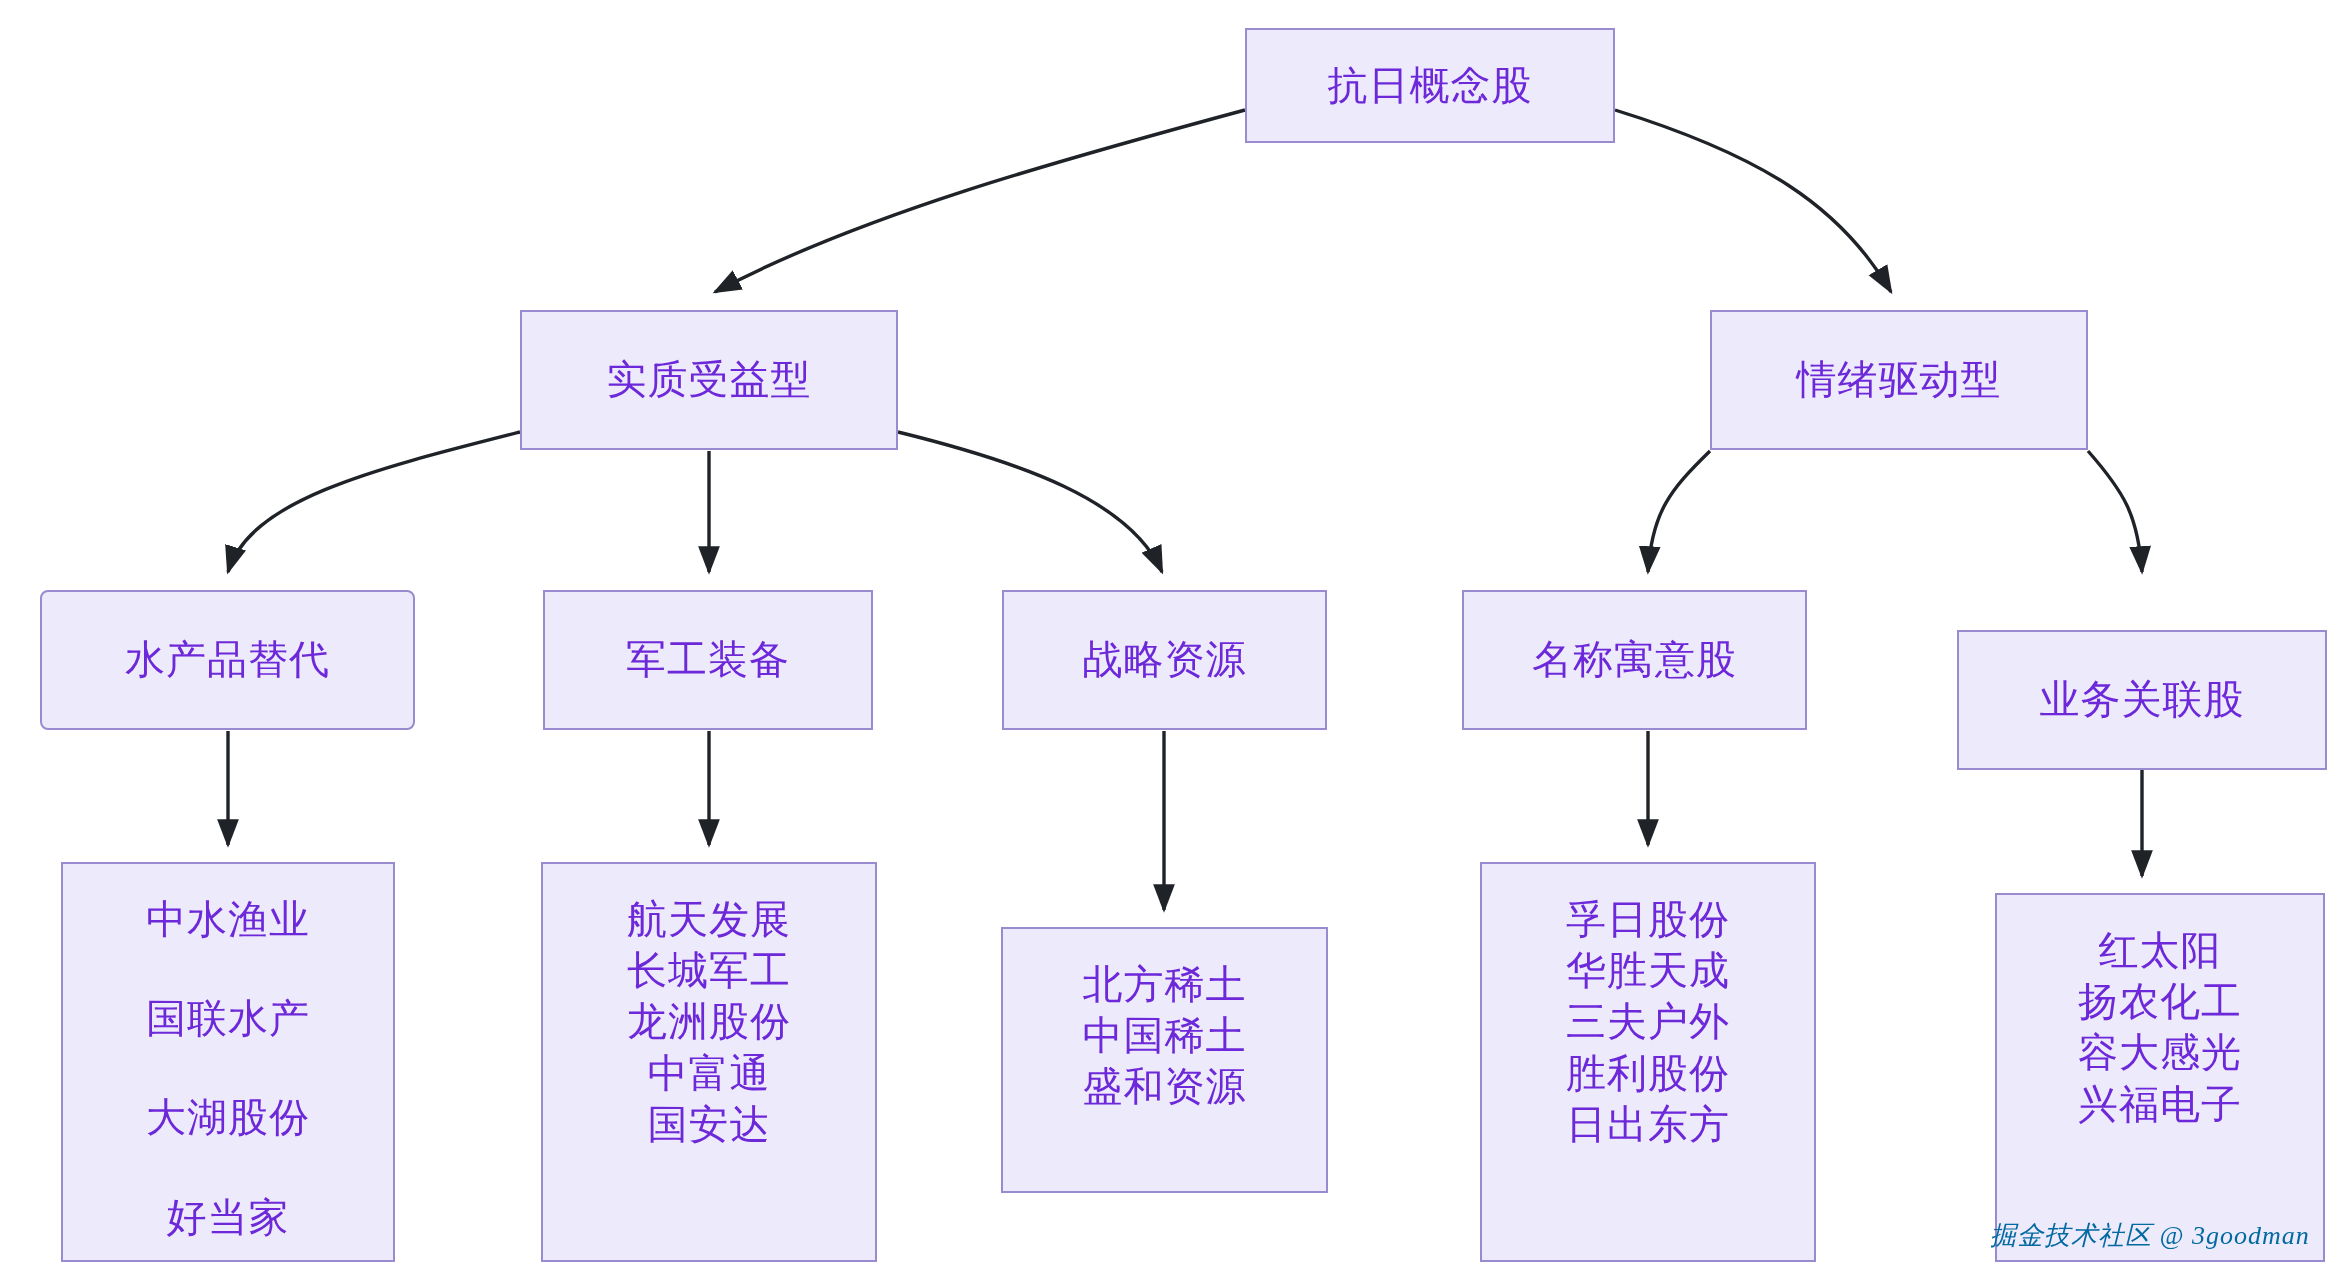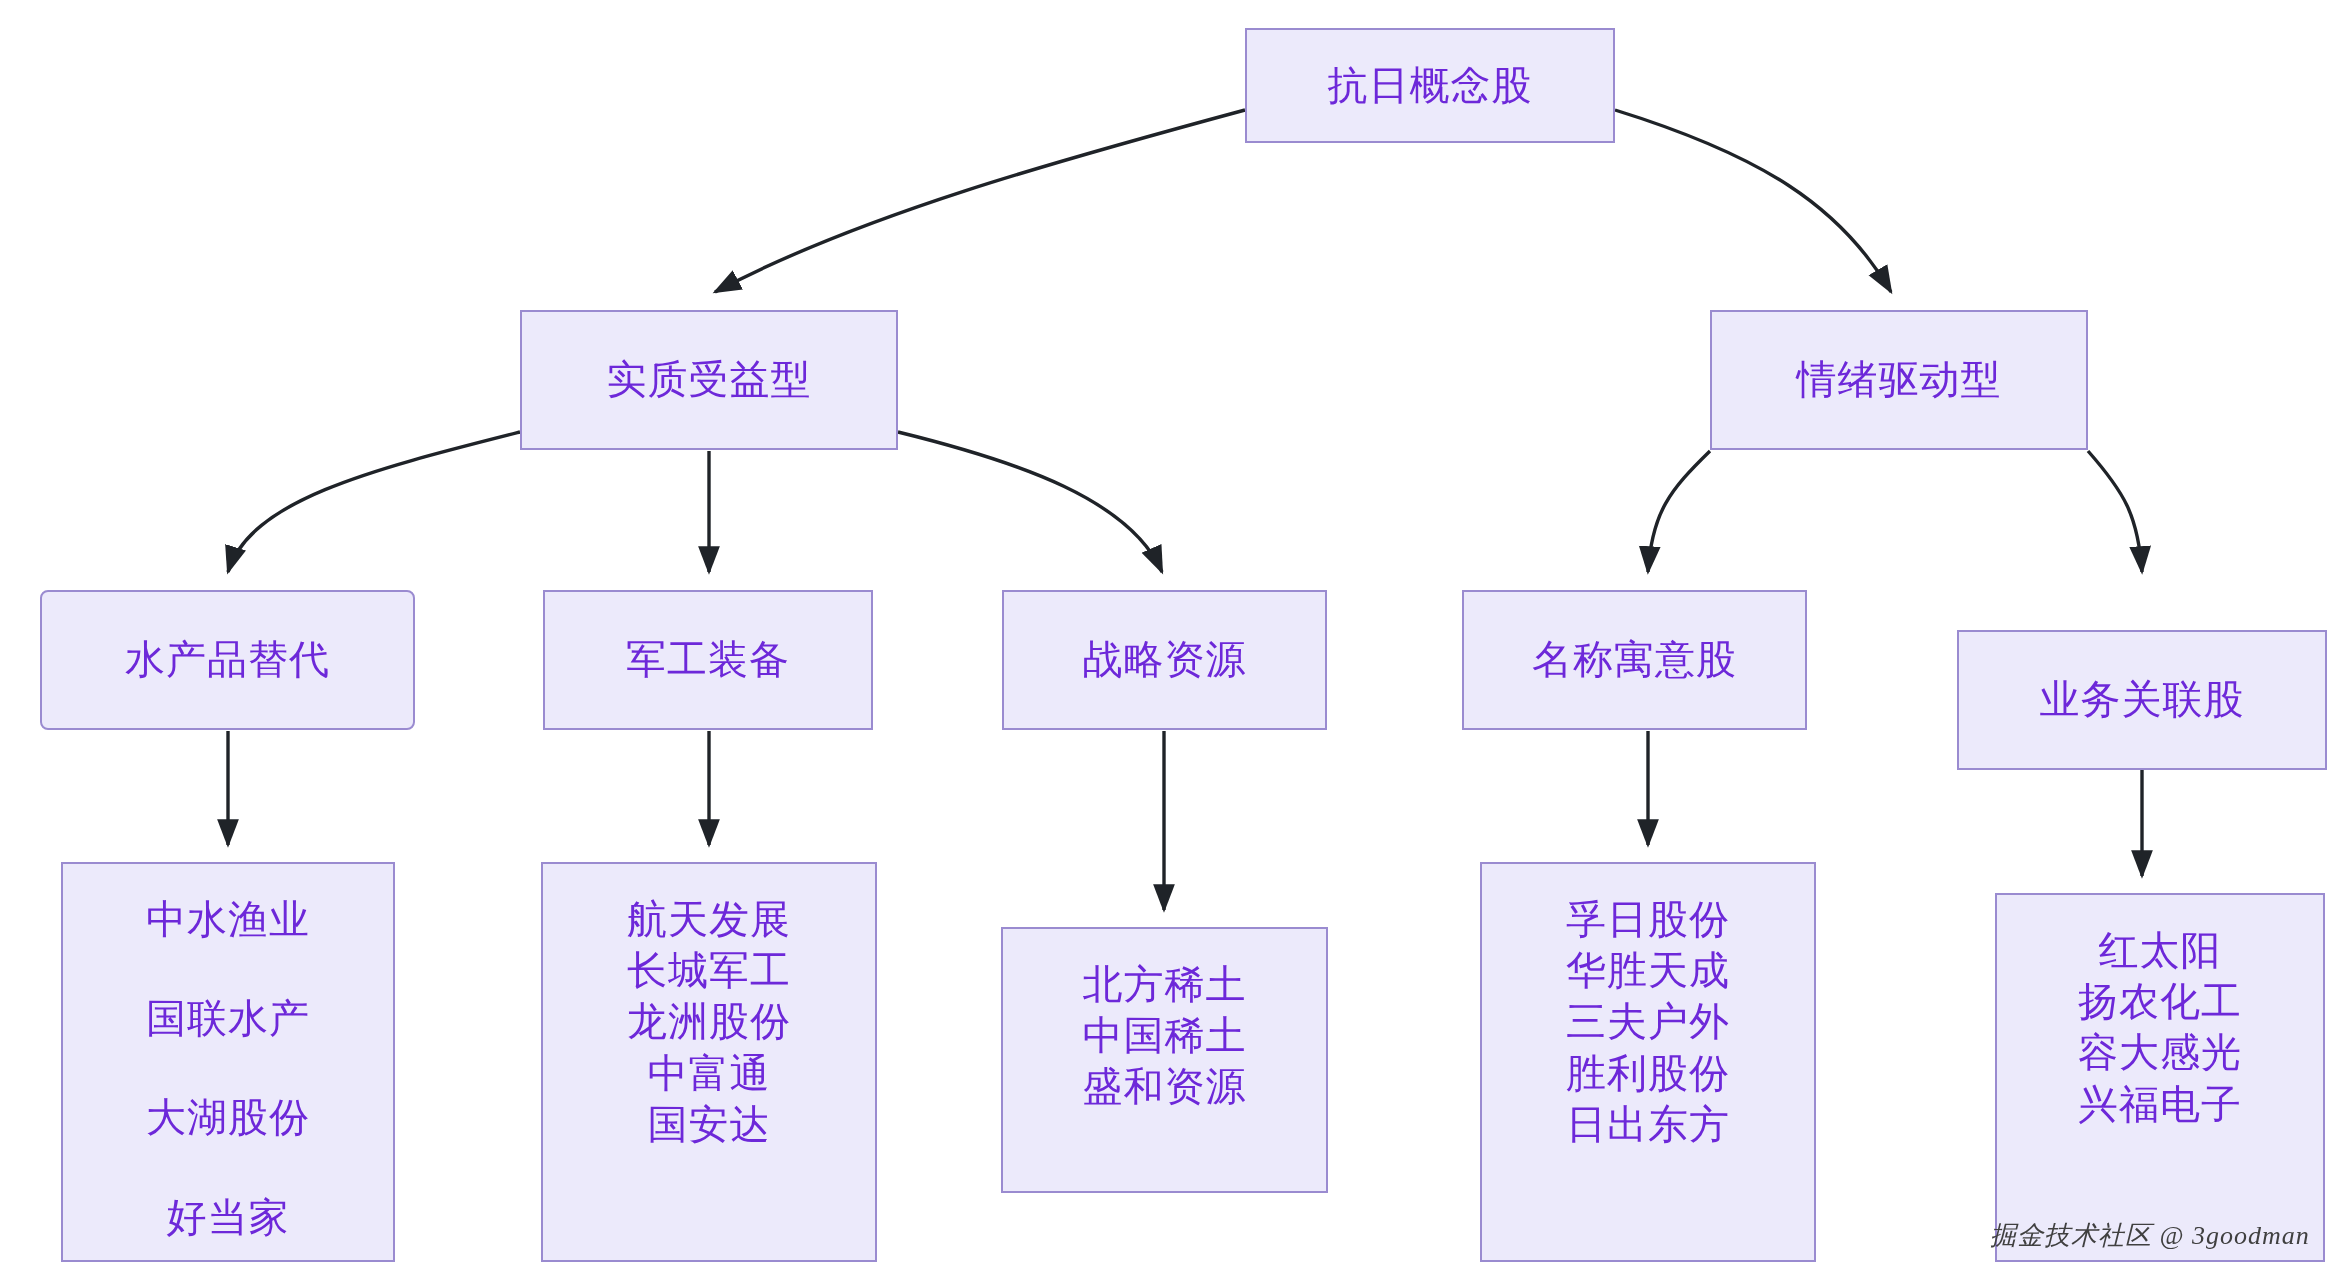--- a/index.html
+++ b/index.html
@@ -73,21 +73,21 @@
   #node-l3-1        { left: 541px;  top: 862px; width: 336px;  height: 400px; text-align: center; }
   #node-l3-2        { left: 1001px; top: 927px; width: 327px;  height: 266px; align-items: center; }
   #node-l3-3        { left: 1480px; top: 862px; width: 336px;  height: 400px; }
   #node-l3-4        { left: 1995px; top: 893px; width: 330px;  height: 369px; }
 
   #watermark {
     position: absolute;
     left: 1990px;
     top: 1218px;
     font-size: 26px;
-    color: #404040;
+    color: #0369a1;
     letter-spacing: 1px;
     white-space: nowrap;
     z-index: 5;
     font-family: "Liberation Serif", "DejaVu Serif", serif;
     font-style: italic;
   }
 </style>
 </head>
 <body>
 

